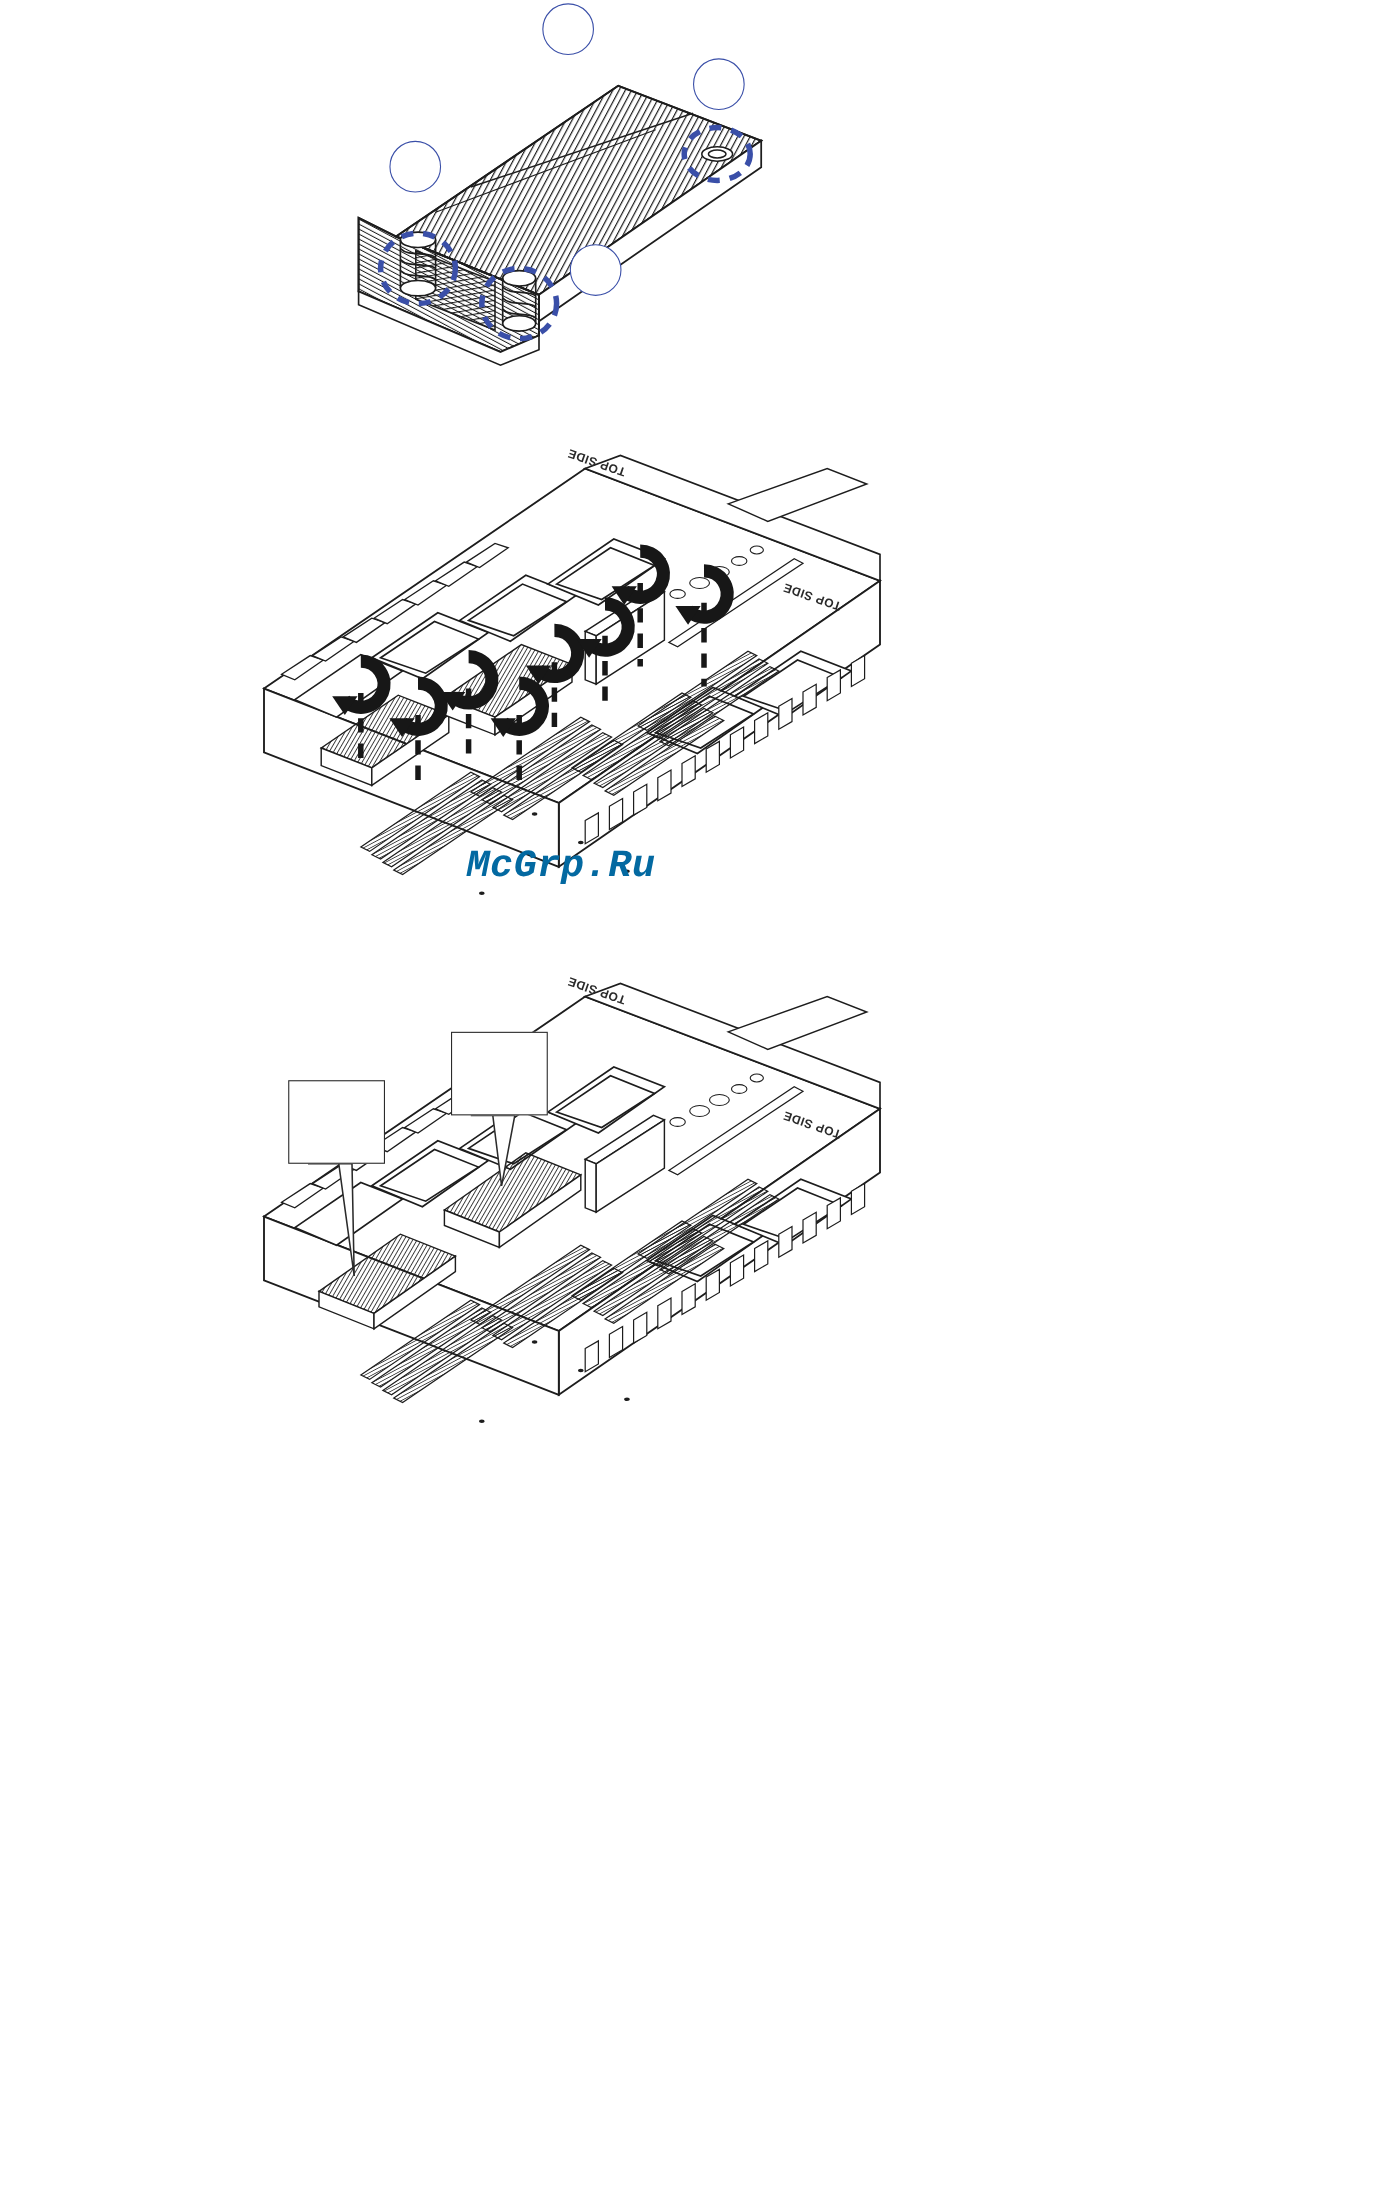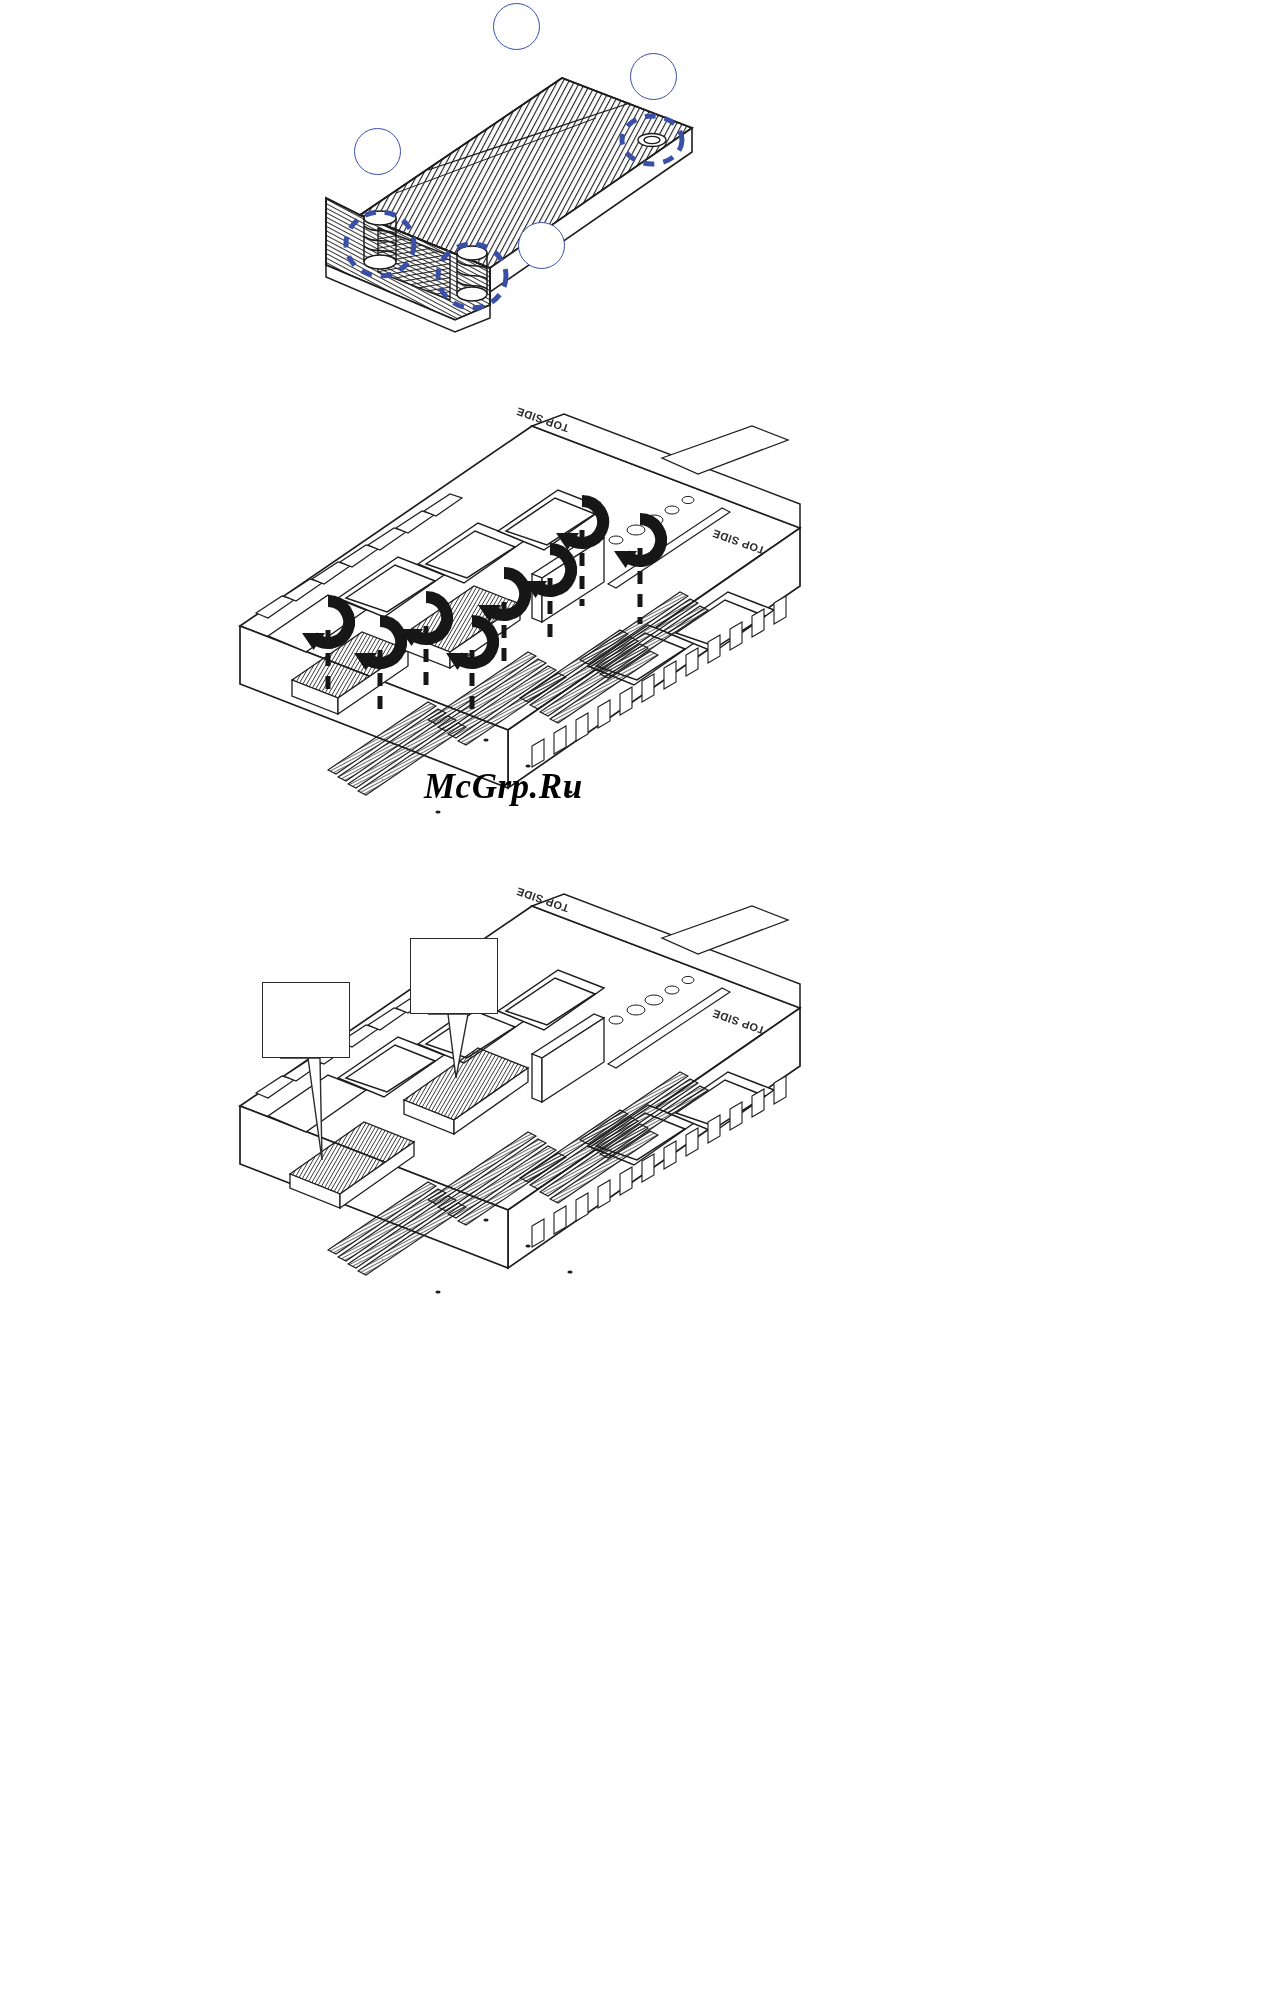--- a/index.html
+++ b/index.html
@@ -8,26 +8,26 @@
   .page{position:absolute;inset:0;background:#fff;}
 
   .fig{position:absolute;}
 
   
   svg{display:block;overflow:visible;}
 
   
   .watermark{
     position:absolute;
-    font-family:Liberation Serif, serif;
+    font-family:Liberation Mono, monospace;
     font-style:italic;
     font-weight:700;
     font-size:35px;
     letter-spacing:0.5px;
-    color:#000000;
+    color:#0369a1;
     white-space:nowrap;
     user-select:none;
   }
 
   
   .bub{
     position:absolute;
     border-radius:50%;
     border:1.6px solid #3a4fa8;
     background:#ffffff;

